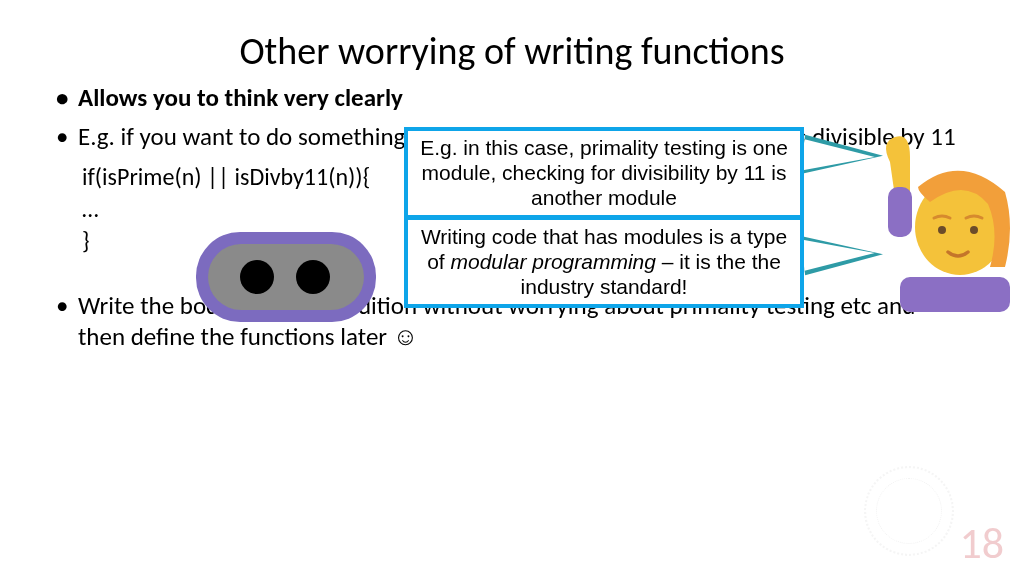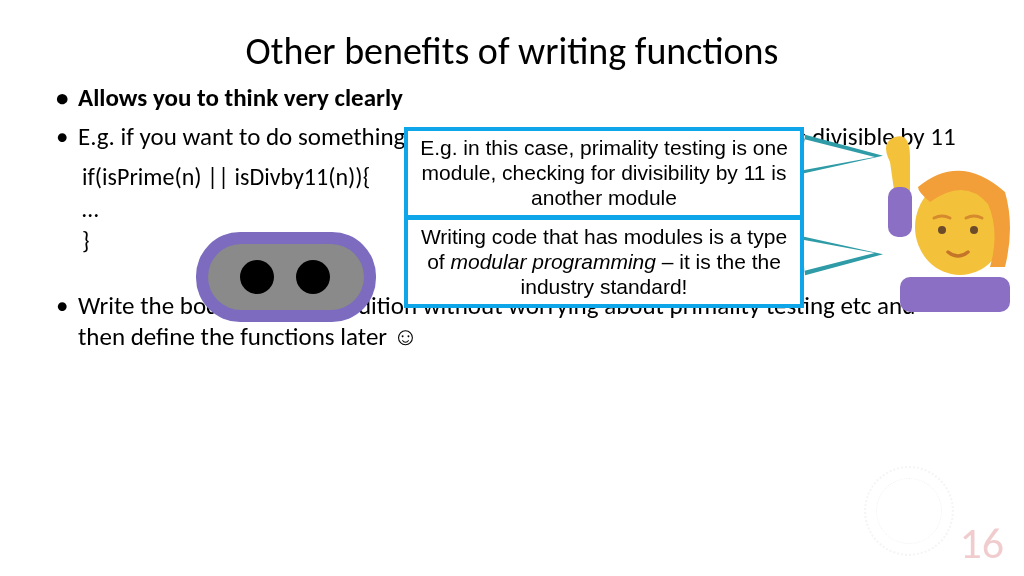--- a/index.html
+++ b/index.html
@@ -136,21 +136,21 @@
     left:10px;top:10px;right:10px;bottom:10px;
     border:1px dotted rgba(150,150,150,0.3);
     border-radius:50%;
   }
   .italic { font-style: italic; }
   .gap { height: 14px; }
 </style>
 </head>
 <body>
 
-<h1 class="title">Other benefits of writing functions</h1>
+<h1 class="title">Other worrying of writing functions</h1>
 
 <div class="content">
   <ul>
     <li class="bold">Allows you to think very clearly</li>
     <li>E.g. if you want to do something if a number is a prime number or if it is divisible by 11</li>
   </ul>
   <div class="code">
     <div>if(isPrime(n) || isDivby11(n)){</div>
     <div>   …</div>
     <div>}</div>
@@ -186,13 +186,13 @@
   <path d="M 48 55 Q 90 20 135 60 Q 145 95 135 135 L 120 135 Q 130 100 118 72 Q 95 45 60 70 Q 48 60 48 55 Z" fill="#f29f3a"></path>
   <circle cx="72" cy="98" r="4" fill="#6b4b2a"></circle>
   <circle cx="104" cy="98" r="4" fill="#6b4b2a"></circle>
   <path d="M 64 86 Q 72 82 80 86" stroke="#d68a2e" stroke-width="3" fill="none" stroke-linecap="round"></path>
   <path d="M 96 86 Q 104 82 112 86" stroke="#d68a2e" stroke-width="3" fill="none" stroke-linecap="round"></path>
   <path d="M 78 120 Q 88 128 98 120" stroke="#c4752a" stroke-width="3.5" fill="none" stroke-linecap="round"></path>
 </svg>
 </div>
 
 <div class="seal"></div>
-<div class="page-num">16</div>
+<div class="page-num">18</div>
 
 </body></html>

